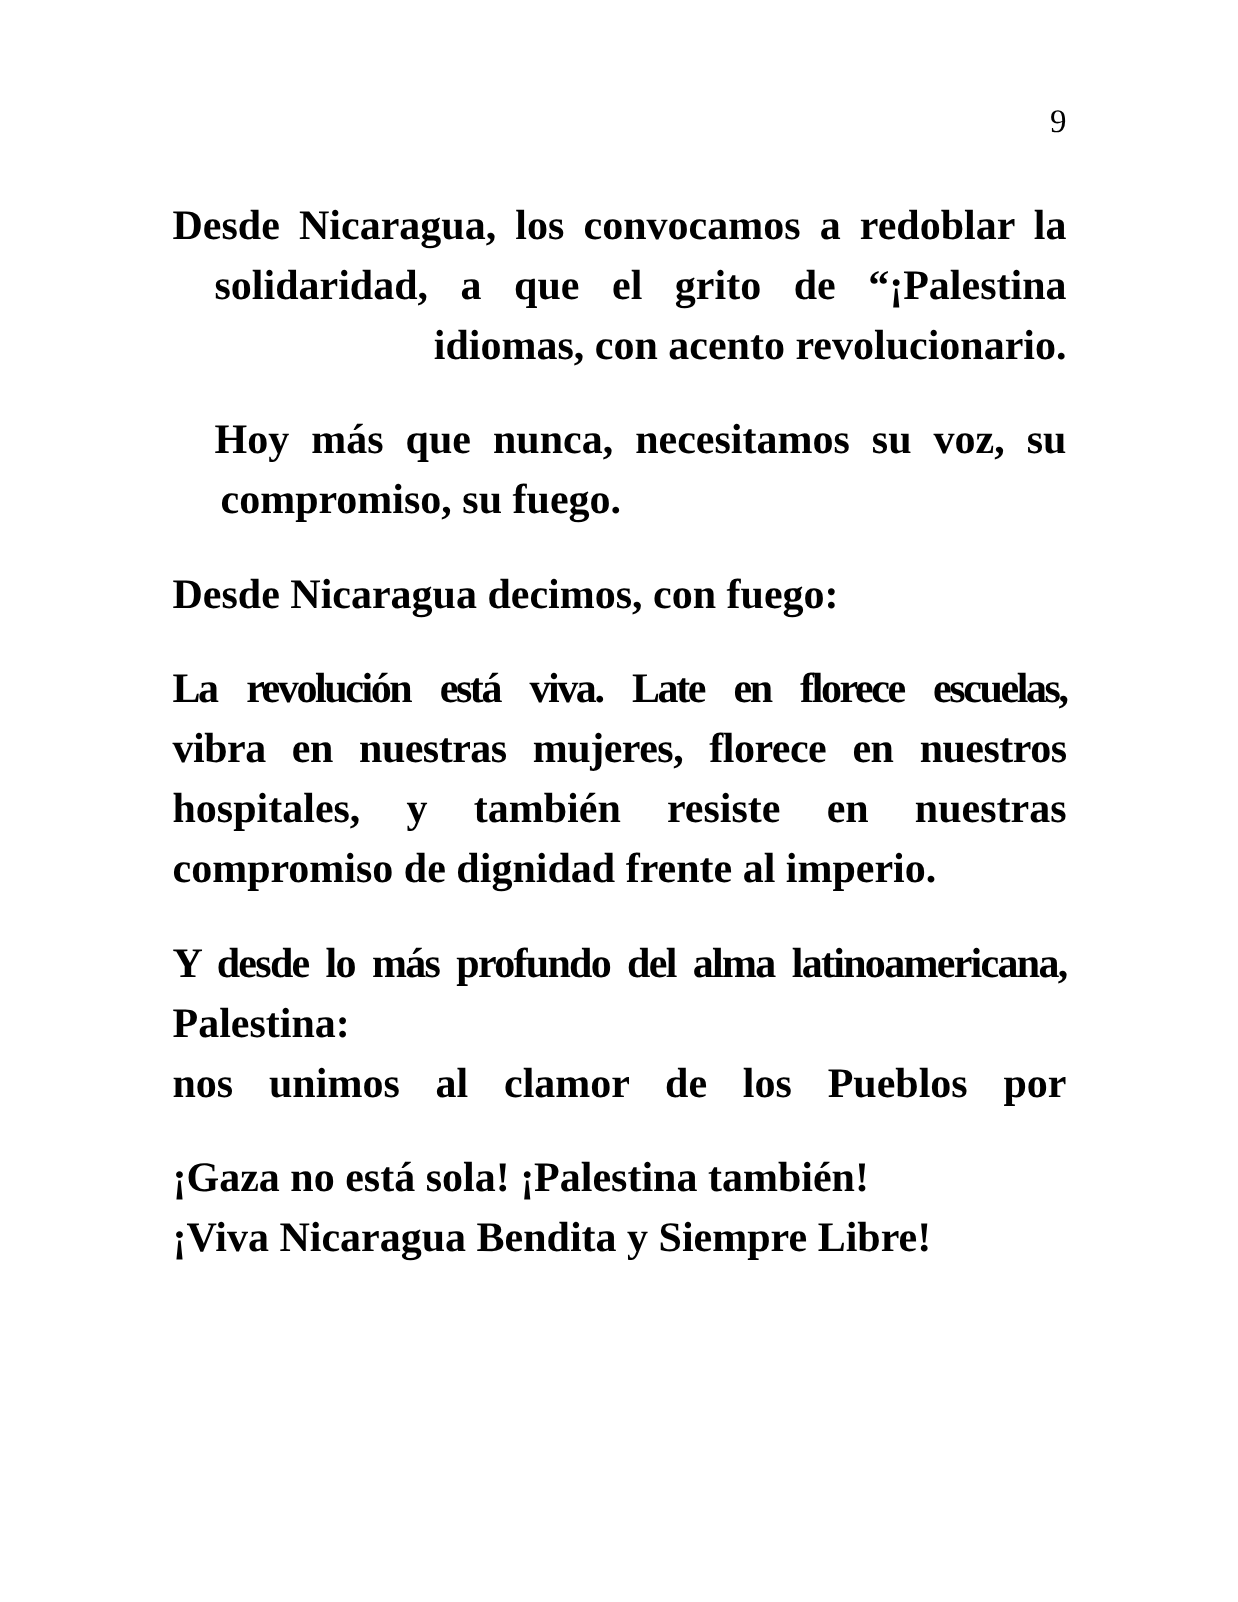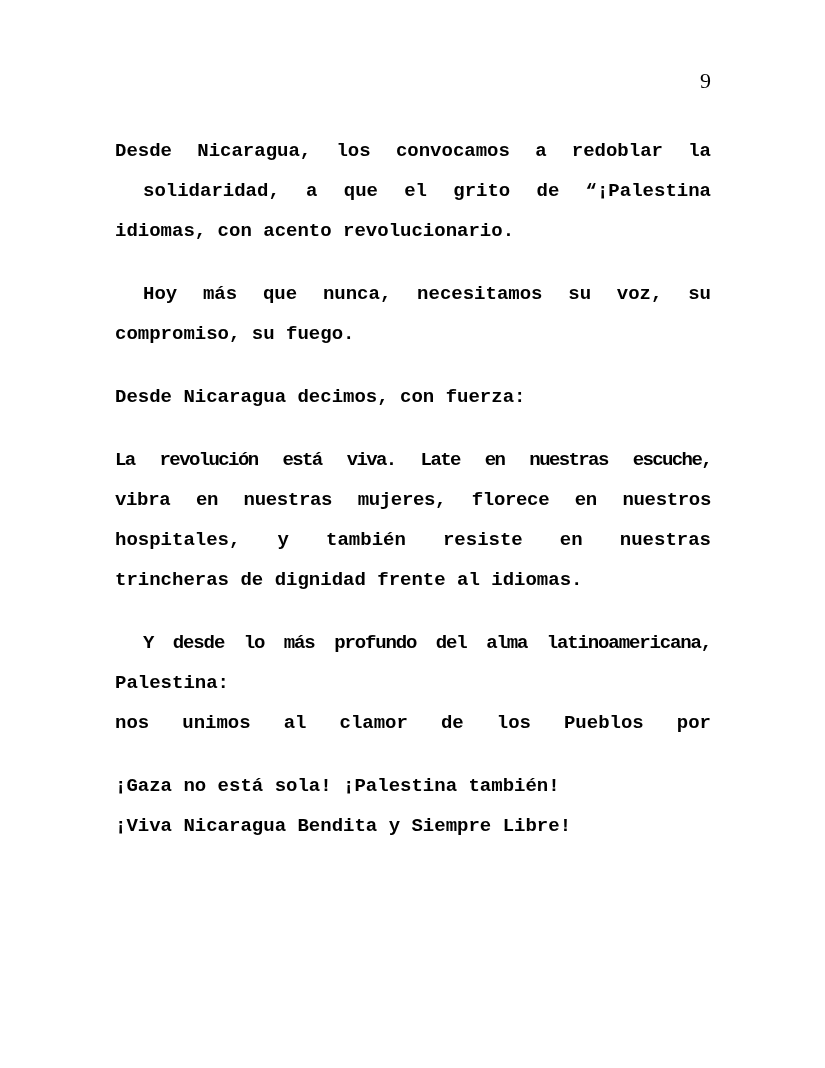--- a/index.html
+++ b/index.html
@@ -24,23 +24,23 @@
     font-family: "Liberation Serif", serif;
     font-size: 22px;
     line-height: 26px;
     color: #000000;
   }
   .body-text {
     position: absolute;
     top: 131px;
     left: 115px;
     width: 596px;
-    font-family: Liberation Mono, monospace;
+    font-family: Liberation Serif, serif;
     font-weight: bold;
-    font-size: 19px;
+    font-size: 28px;
     line-height: 40px;
     color: #000000;
   }
   .paragraph {
     margin: 0 0 23px 0;
   }
   .line {
     white-space: normal;
   }
   .line.justify {
@@ -50,37 +50,37 @@
 </style>
 </head>
 <body>
 
 <div class="page">
   <div class="page-number">9</div>
   <div class="body-text">
       <div class="paragraph">
         <div class="line justify" style="white-space: normal;">Desde Nicaragua, los convocamos a redoblar la</div>
         <div class="line justify" style="white-space: normal; margin-left: 28px;">solidaridad, a que el grito de “¡Palestina</div>
-        <div class="line" style="white-space: normal;">idiomas, con acento revolucionario.</div>
+        <div class="line" style="white-space: normal; text-align: right;">idiomas, con acento revolucionario.</div>
       </div>
       <div class="paragraph">
         <div class="line justify" style="white-space: normal; margin-left: 28px;">Hoy más que nunca, necesitamos su voz, su</div>
-        <div class="line" style="white-space: normal;">compromiso, su fuego.</div>
+        <div class="line" style="white-space: normal; margin-left: 32px;">compromiso, su fuego.</div>
       </div>
       <div class="paragraph">
-        <div class="line" style="white-space: normal;">Desde Nicaragua decimos, con fuerza:</div>
+        <div class="line" style="white-space: normal;">Desde Nicaragua decimos, con fuego:</div>
       </div>
       <div class="paragraph">
-        <div class="line justify" style="white-space: normal; letter-spacing: -1.61px;">La revolución está viva. Late en nuestras escuche,</div>
+        <div class="line justify" style="white-space: normal; letter-spacing: -1.61px;">La revolución está viva. Late en florece escuelas,</div>
         <div class="line justify" style="white-space: normal; letter-spacing: -0.34px;">vibra en nuestras mujeres, florece en nuestros</div>
         <div class="line justify" style="white-space: normal;">hospitales, y también resiste en nuestras</div>
-        <div class="line" style="white-space: normal;">trincheras de dignidad frente al idiomas.</div>
+        <div class="line" style="white-space: normal;">compromiso de dignidad frente al imperio.</div>
       </div>
       <div class="paragraph">
-        <div class="line justify" style="white-space: normal; letter-spacing: -1.14px; margin-left: 28px;">Y desde lo más profundo del alma latinoamericana,</div>
+        <div class="line justify" style="white-space: normal; letter-spacing: -1.14px;">Y desde lo más profundo del alma latinoamericana,</div>
         <div class="line" style="white-space: normal;">Palestina:</div>
         <div class="line justify" style="white-space: normal;">nos unimos al clamor de los Pueblos por</div>
       </div>
       <div class="paragraph">
         <div class="line" style="white-space: normal;">¡Gaza no está sola! ¡Palestina también!</div>
         <div class="line" style="white-space: normal;">¡Viva Nicaragua Bendita y Siempre Libre!</div>
       </div>
     </div>
 </div>
 

